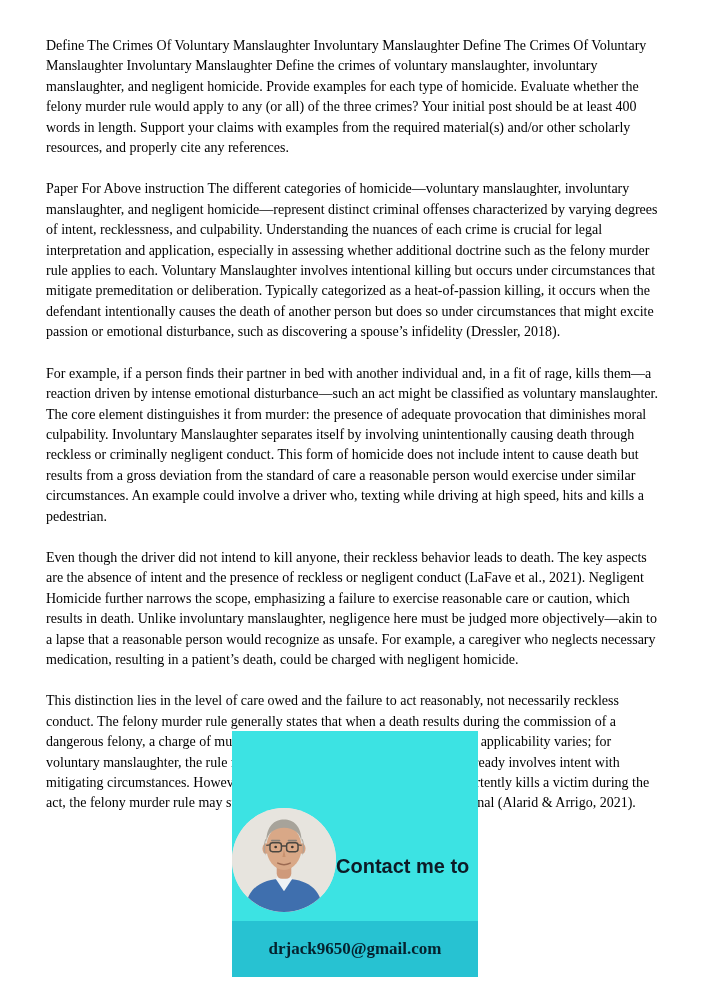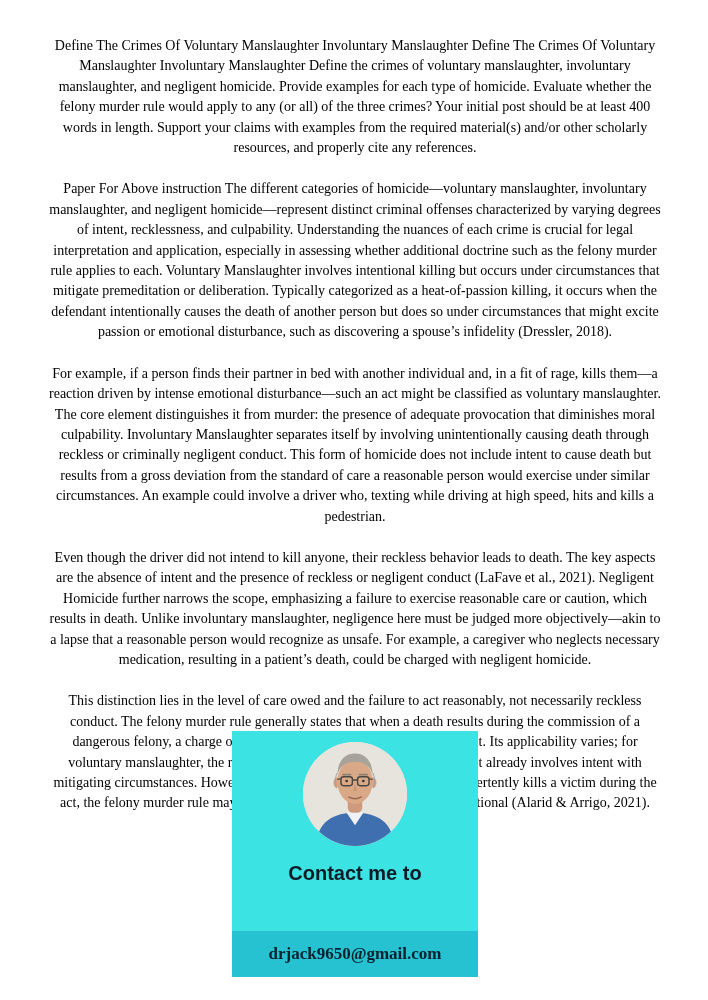--- a/index.html
+++ b/index.html
@@ -14,31 +14,31 @@
   .text-col {
     position: absolute;
     left: 46px;
     top: 36px;
     width: 618px;
     font-size: 14px;
     line-height: 20.4px;
     color: #000000;
     text-align: left;
   }
-  .text-col p { margin: 0 0 21px 0; text-align: center; }
+  .text-col p { margin: 0 0 21px 0; }
 
   .contact-card {
     position: absolute;
     left: 232px;
     top: 731px;
     width: 246px;
     height: 246px;
     background: #3ce3e3;
     display: flex;
-    flex-direction: column;
+    flex-direction: row;
     align-items: center;
     box-sizing: border-box;
     padding-top: 11px;
   }
   .avatar {
     width: 104px;
     height: 104px;
     border-radius: 50%;
     overflow: hidden;
     background: #e9e6e0;
@@ -52,21 +52,21 @@
     font-weight: 700;
     font-size: 20px;
     line-height: 27px;
     color: #0d1b26;
   }
   .email-band {
     position: absolute;
     left: 0;
     right: 0;
     bottom: 0;
-    height: 46px;
+    height: 56px;
     background: #27c2d2;
     display: flex;
     align-items: center;
     justify-content: center;
   }
   .email-band span {
     font-family: "Liberation Serif", serif;
     font-weight: 700;
     font-size: 17px;
     color: #05222e;

